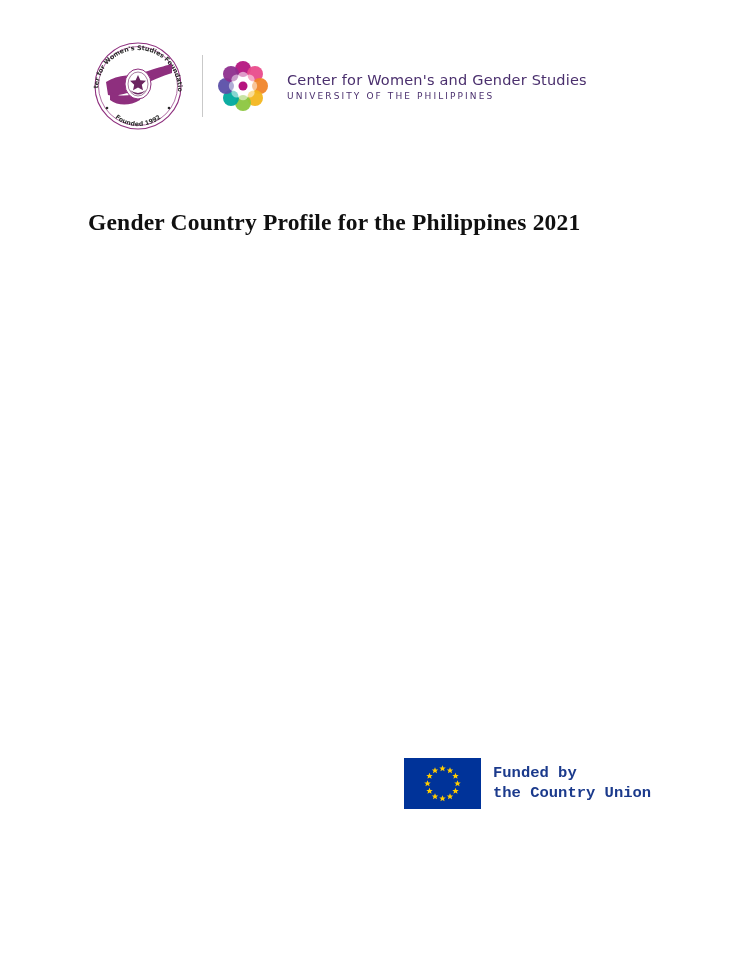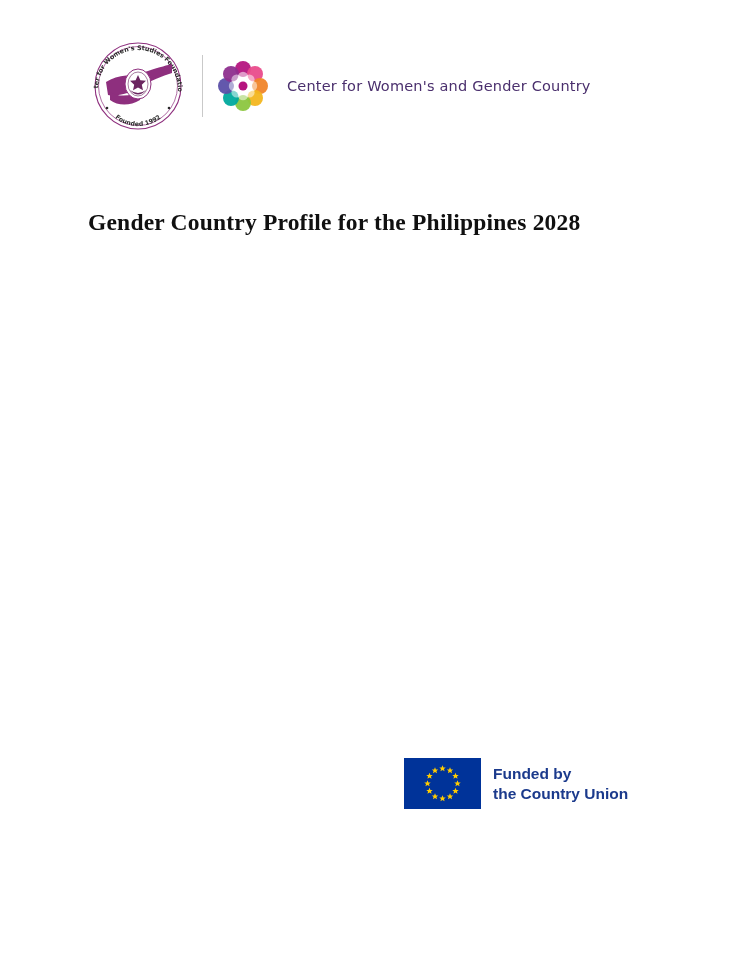--- a/index.html
+++ b/index.html
@@ -98,21 +98,21 @@
   }
   .eu-flag {
     width: 77px;
     height: 51px;
     background: #003399;
     position: relative;
     flex: 0 0 auto;
   }
   .eu-flag svg { display:block; }
   .eu-text {
-    font-family: Liberation Sans, sans-serif;
+    font-family: Liberation Mono, monospace;
     font-weight: bold;
     font-size: 15.5px;
     color: #1b3a8c;
     line-height: 1.28;
     white-space: nowrap;
   }
 </style>
 </head>
 <body>
 
@@ -177,25 +177,26 @@
             <circle cx="-6.4" cy="6.4" r="5.2" fill="#ffffff" opacity="0.5"></circle>
             <circle cx="-9" cy="0" r="5.2" fill="#ffffff" opacity="0.5"></circle>
             <circle cx="-6.4" cy="-6.4" r="5.2" fill="#ffffff" opacity="0.5"></circle>
           </g>
           <circle cx="0" cy="0" r="4.5" fill="#b5157f"></circle>
         </g>
       </svg>
     </div>
 
     <div class="cwgs-text">
-      <div class="cwgs-title">Center for Women's and Gender Country</div>
+      <div class="cwgs-title">Center for Women's and Gender Studies</div>
+      <div class="cwgs-sub">UNIVERSITY OF THE PHILIPPINES</div>
     </div>
   </div>
 
-  <h1 class="doc-title">Gender Country Profile for the Philippines 2028</h1>
+  <h1 class="doc-title">Gender Country Profile for the Philippines 2021</h1>
 
   <div class="eu-block">
     <div class="eu-flag">
       <svg width="77" height="51" viewBox="0 0 77 51" xmlns="http://www.w3.org/2000/svg">
         <rect x="0" y="0" width="77" height="51" fill="#003399"></rect>
         <g fill="#ffcc00">
           <g transform="translate(38.5,25.5)">
             <g transform="translate(0,-15)">
                 <polygon points="0,-3.2 0.95,-1 3.2,-0.95 1.45,0.5 2.05,2.8 0,1.5 -2.05,2.8 -1.45,0.5 -3.2,-0.95 -0.95,-1"></polygon>
               </g>

